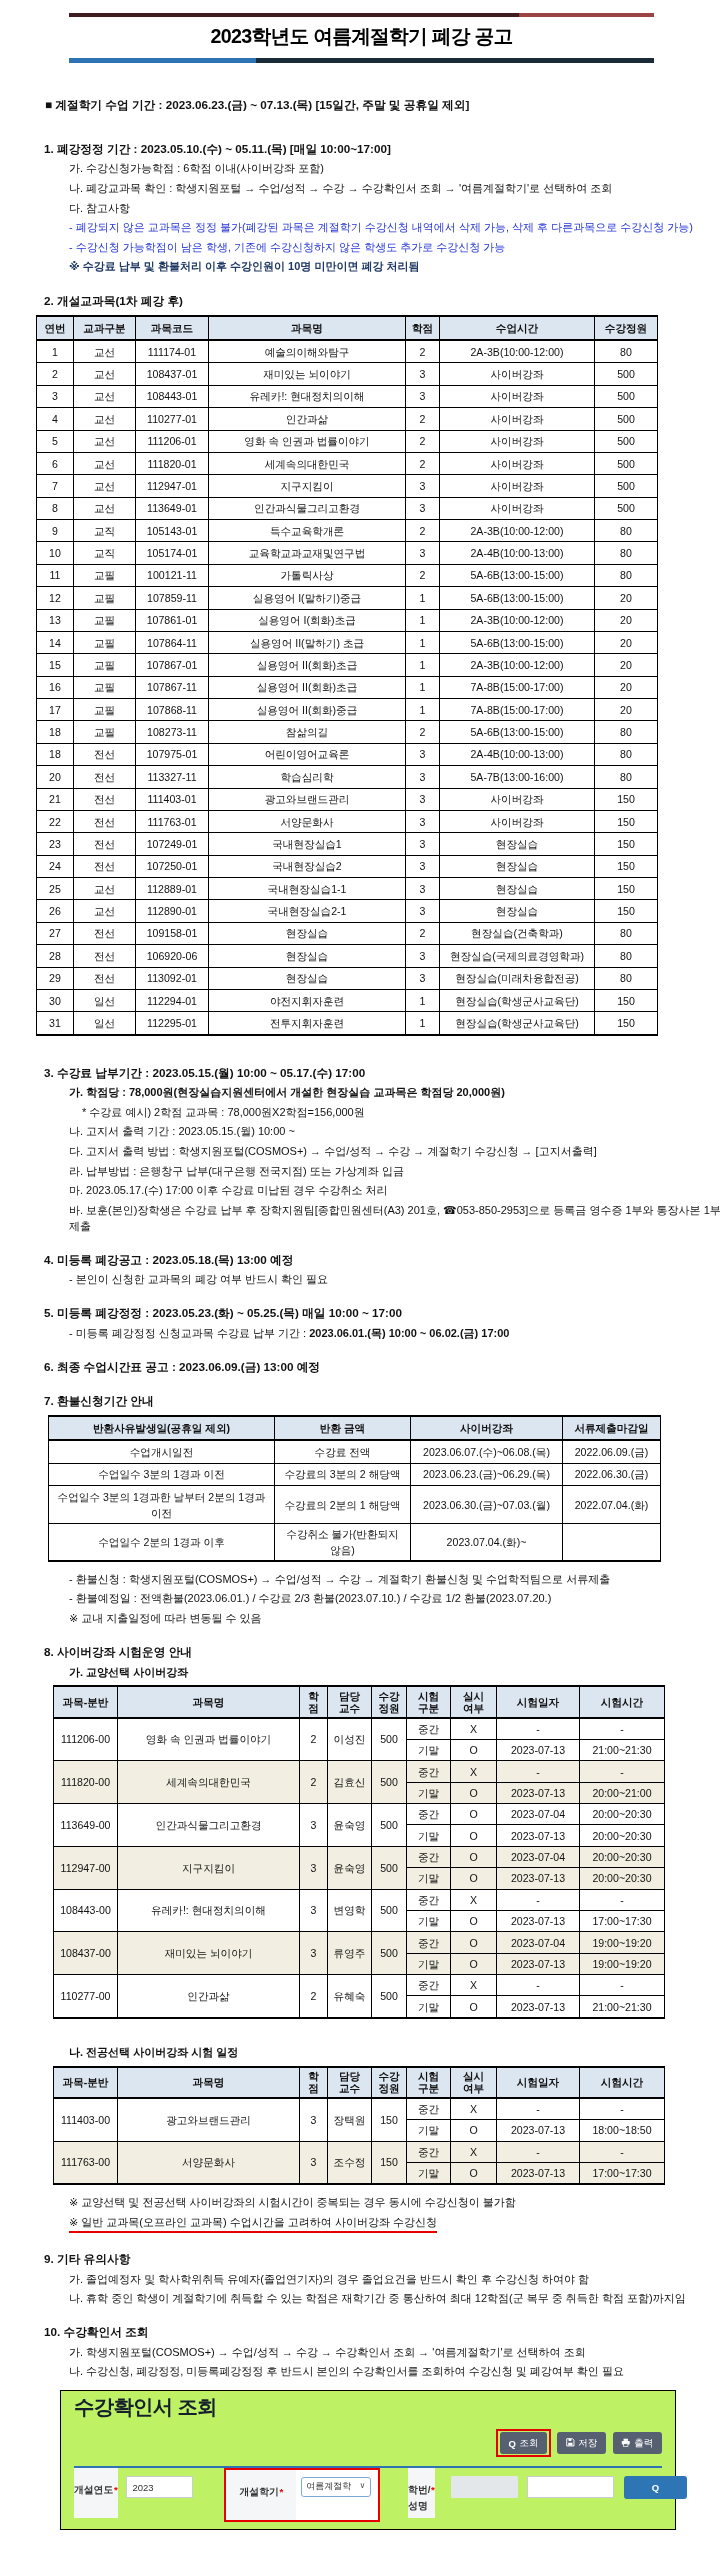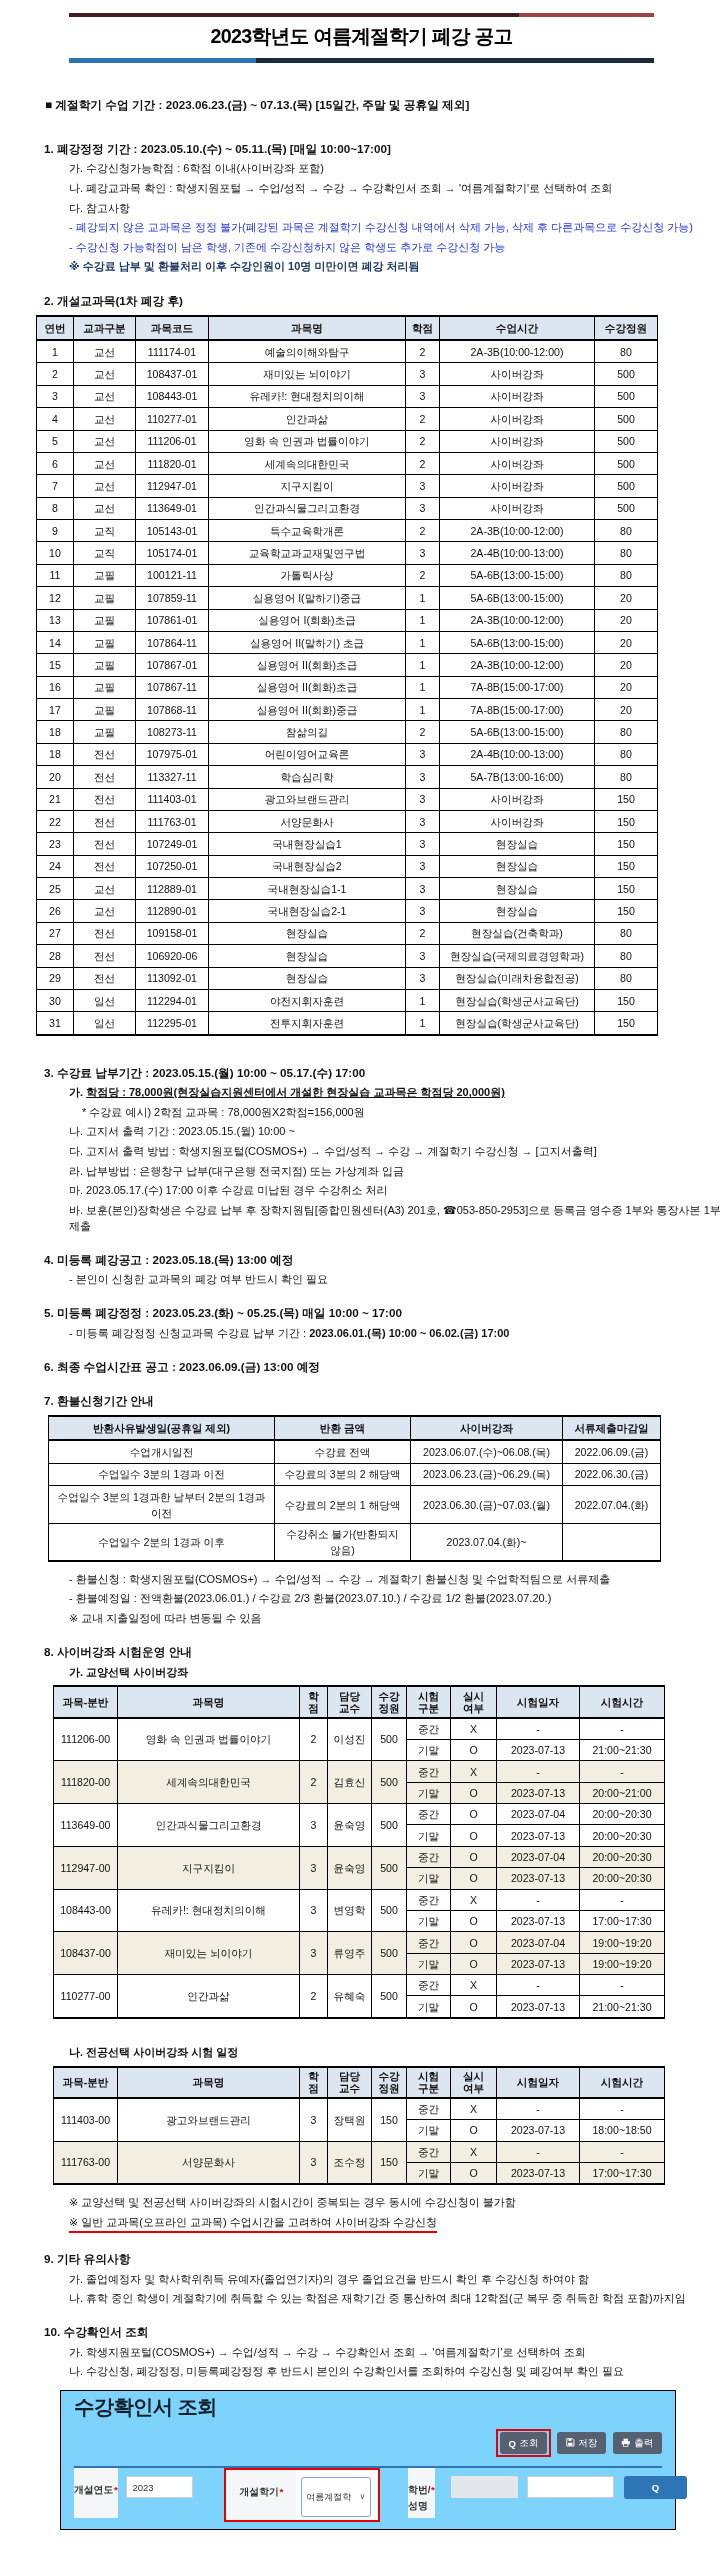--- a/index.html
+++ b/index.html
@@ -21,60 +21,60 @@
   .b{font-weight:bold;}
   .intro{margin:34px 0 0 45px;font-size:11.7px;}
   .h{margin-left:44px;font-size:11.7px;font-weight:bold;}
   .i1{margin-left:69px;}
   .i2{margin-left:82px;}
   .blue{color:#2636d4;}
   .navy{color:#1f3864;}
   .mt-sec{margin-top:18px;}
   .mt-big{margin-top:29px;}
   .mt-sm{margin-top:8.7px;}
-  .ul{text-decoration:underline;}
+  .ul{}
   .red-ul{display:inline-block;border-bottom:2.9px solid #e60000;padding-bottom:1.5px;}
   
   table{border-collapse:collapse;table-layout:fixed;font-size:10.6px;}
   th,td{border:0.7px solid #000;text-align:center;padding:2.2px 2.9px;overflow:hidden;}
   thead th{background:#dce6f1;font-weight:bold;white-space:pre-line;}
   .course-table{margin:5.8px 0 0 36px;width:620px;
     border-top:2.2px solid #000;border-bottom:2.2px solid #000;}
   .course-table thead th{height:17.5px;border-bottom:2.2px double #000;}
   .course-table td{height:17px;}
   .refund-table{margin:5.8px 0 0 48px;width:612px;
     border-top:2.2px solid #000;border-bottom:2.2px solid #000;}
   .refund-table thead th{height:17.5px;border-bottom:2.2px double #000;}
   .refund-table td{height:17.5px;}
   .exam-table{margin:5.8px 0 0 53px;width:611px;
     border-top:2.2px solid #000;border-bottom:2.2px solid #000;}
   .exam-table thead th{height:14.6px;border-bottom:2.2px double #000;line-height:12.4px;}
   .exam-table td{height:14px;}
   .exam-table tr.alt td{background:#f2efe2;}
   
   .ui-box{margin:10.2px 0 0 60px;width:616px;height:140px;border:1.5px solid #000;
-    box-sizing:border-box;padding:8.7px 13px;position:relative;background:#7dd3fc;}
+    box-sizing:border-box;padding:8.7px 13px;position:relative;background:#bef264;}
   .ui-title{font-size:20.4px;font-weight:bold;color:#16202c;letter-spacing:-0.7px;}
   .ui-btnrow{position:absolute;top:38px;right:13px;display:flex;align-items:center;gap:6.6px;}
   .ui-btn{display:inline-flex;align-items:center;gap:3.6px;background:#566070;color:#fff;
     border:none;border-radius:2.9px;font-size:9.5px;padding:4.4px 8.7px;
     font-family:"Liberation Sans",sans-serif;cursor:pointer;}
   .red-wrap{border:2.2px solid #e60000;padding:1.5px;display:inline-flex;}
   .q-glyph{font-weight:bold;font-size:9.5px;}
   .ui-divider{position:absolute;top:75px;left:13px;right:13px;height:2.2px;background:#2e74b5;}
   .ui-form{position:absolute;top:77px;left:13px;right:13px;height:50px;display:flex;align-items:stretch;}
   .fl{background:#f5f6f8;display:flex;align-items:flex-start;justify-content:center;
     padding-top:14.6px;font-size:9.8px;font-weight:bold;color:#333;box-sizing:border-box;}
   .req{color:#e60000;margin-left:0.7px;}
   .fv{display:flex;align-items:flex-start;padding-top:8.7px;box-sizing:border-box;}
   .ui-input{height:22px;border:0.7px solid #c9cdd2;border-radius:0;box-sizing:border-box;
     font-size:9.5px;padding:0 5.1px;font-family:"Liberation Sans",sans-serif;color:#333;}
   .sem-group{display:flex;border:2.2px solid #e60000;box-sizing:border-box;height:54px;}
-  .ui-select{height:40px;width:70px;border:0.7px solid #7fa8d9;border-radius:2.9px;background:#fff;
-    display:flex;align-items:center;justify-content:space-between;padding:0 4.4px;box-sizing:border-box;
+  .ui-select{height:20px;width:70px;border:0.7px solid #7fa8d9;border-radius:2.9px;background:#fff;
+    display:flex;justify-content:space-between;padding:0 4.4px;box-sizing:border-box;
     font-size:9px;color:#333;cursor:pointer;}
   .chev{font-size:8px;color:#555;}
   .gray-field{width:67px;height:22px;background:#e4e7ea;border-radius:1.5px;}
   .q-btn{width:63px;height:23px;background:#2e75b6;color:#fff;border:none;border-radius:2.9px;
     font-size:9.5px;font-weight:bold;cursor:pointer;}
   .gap{flex:0 0 auto;}
 </style>
 </head>
 <body>
 

